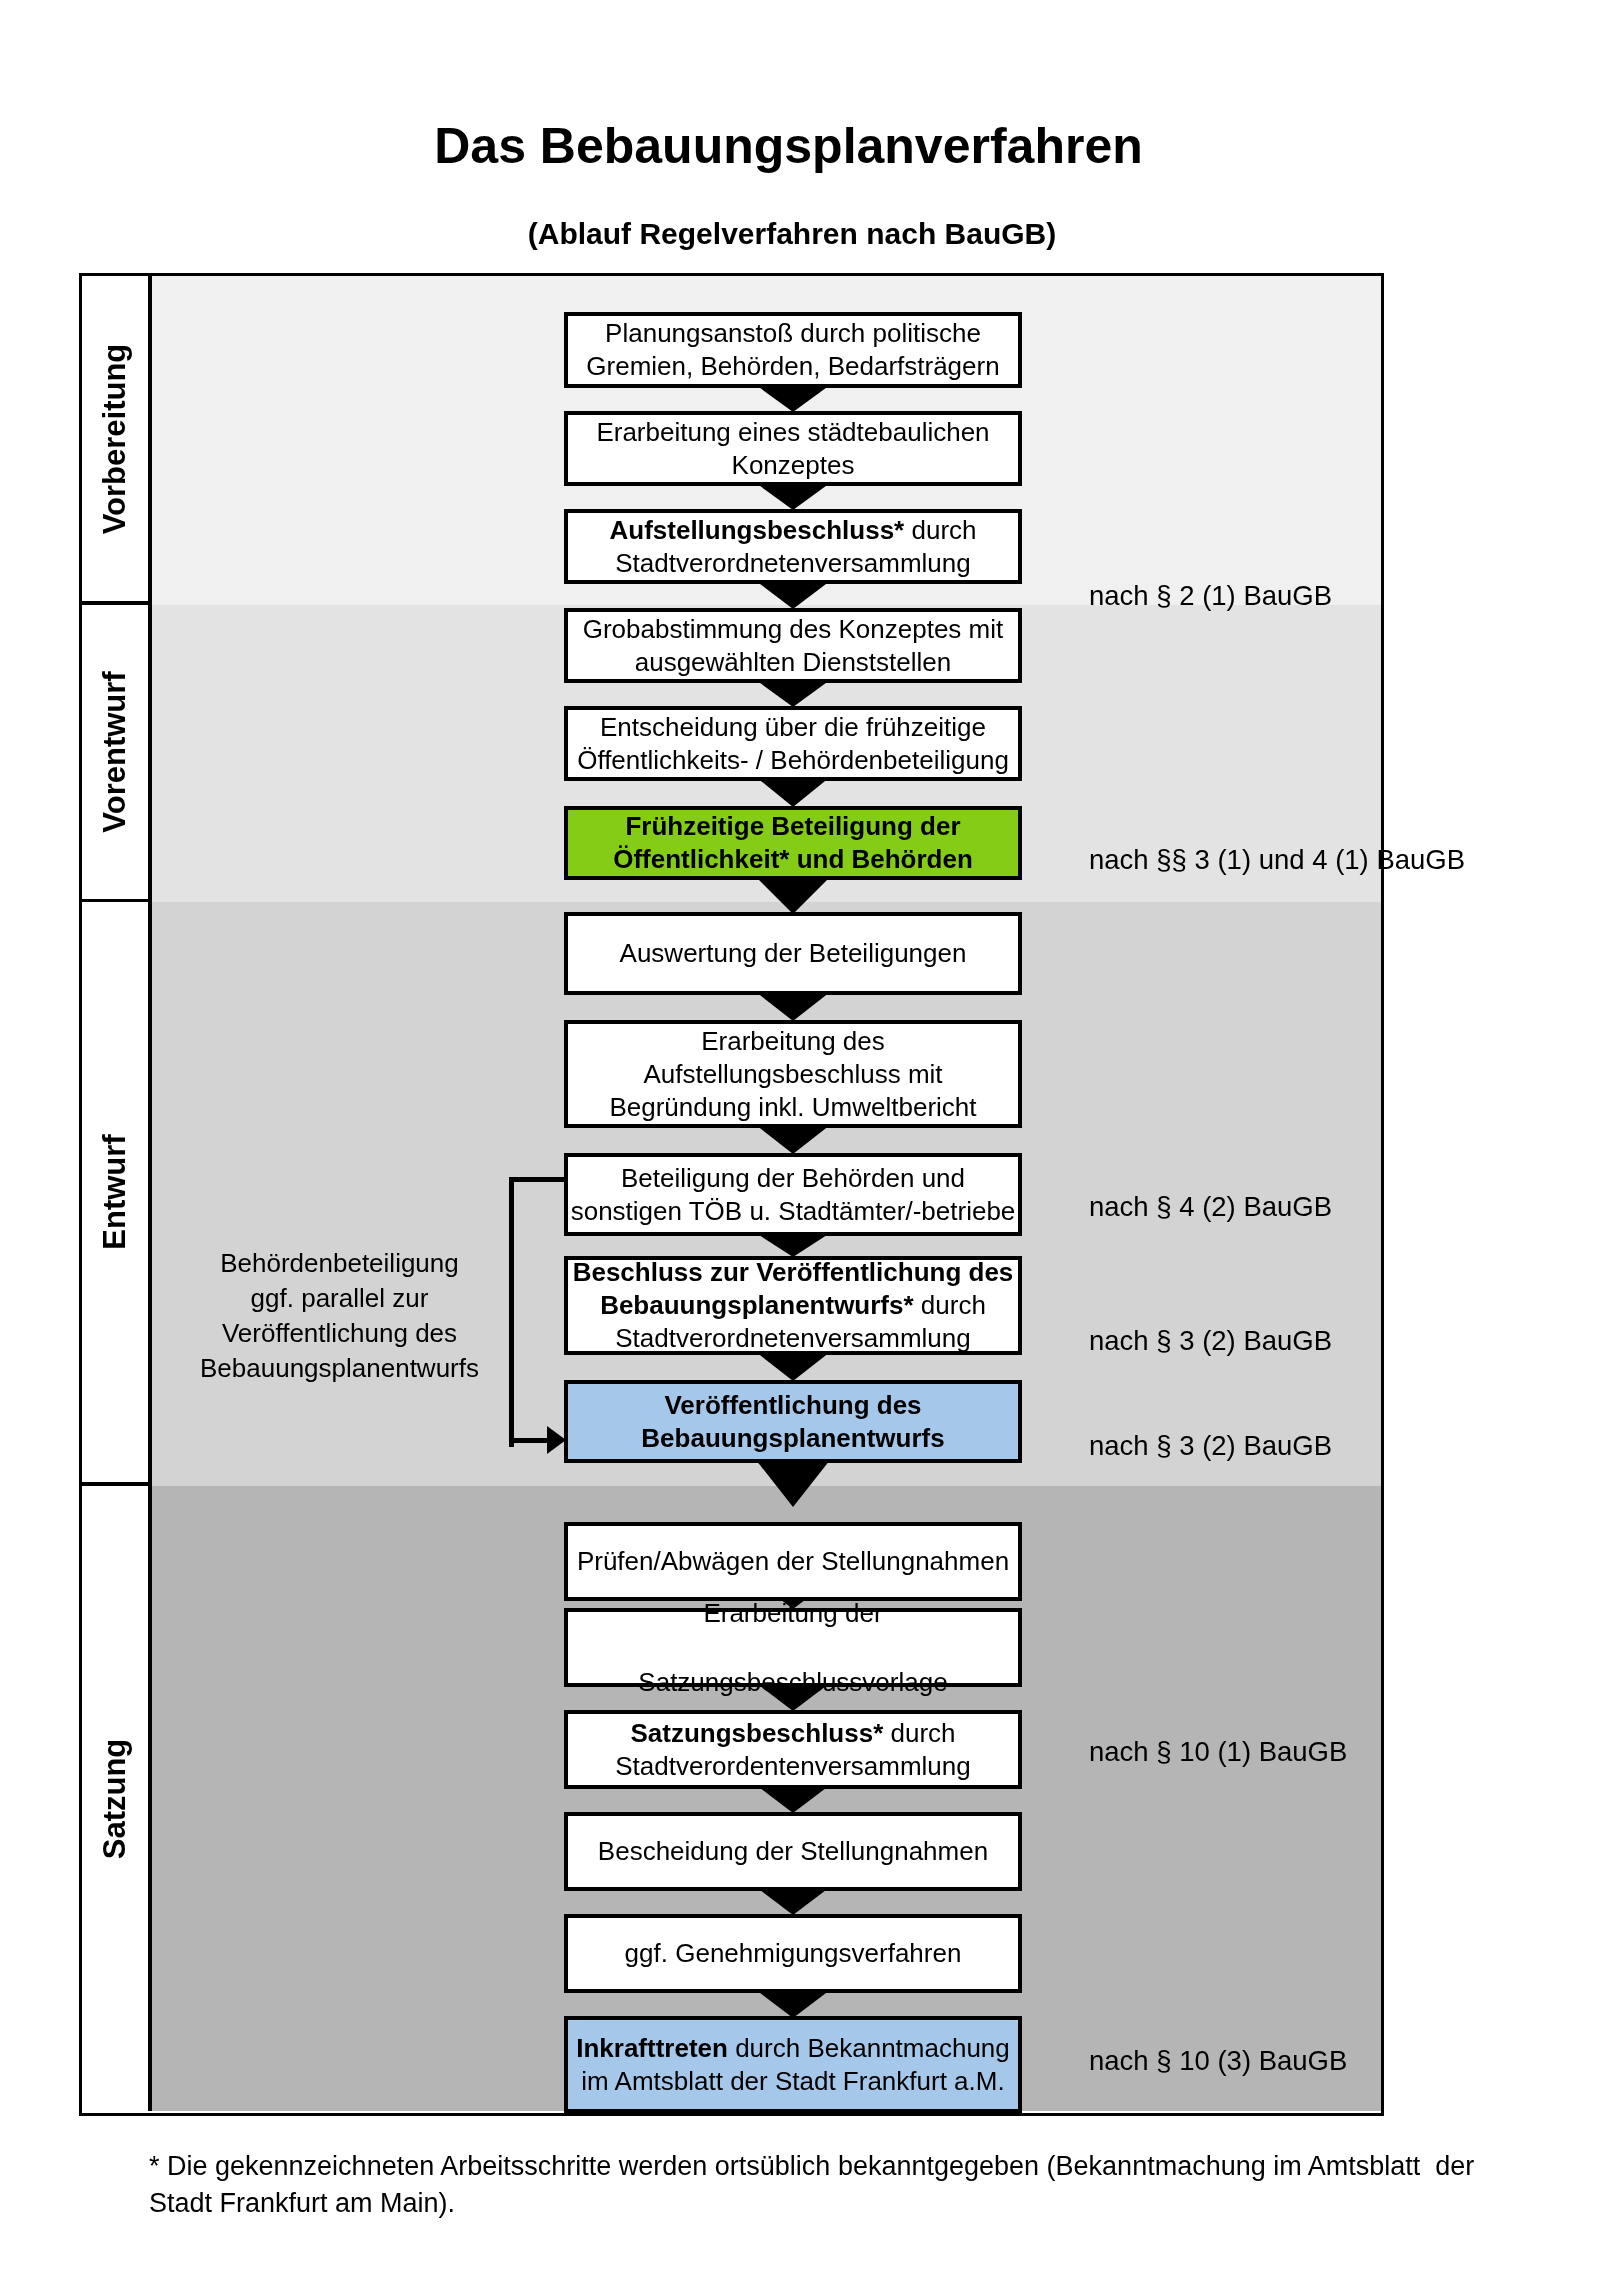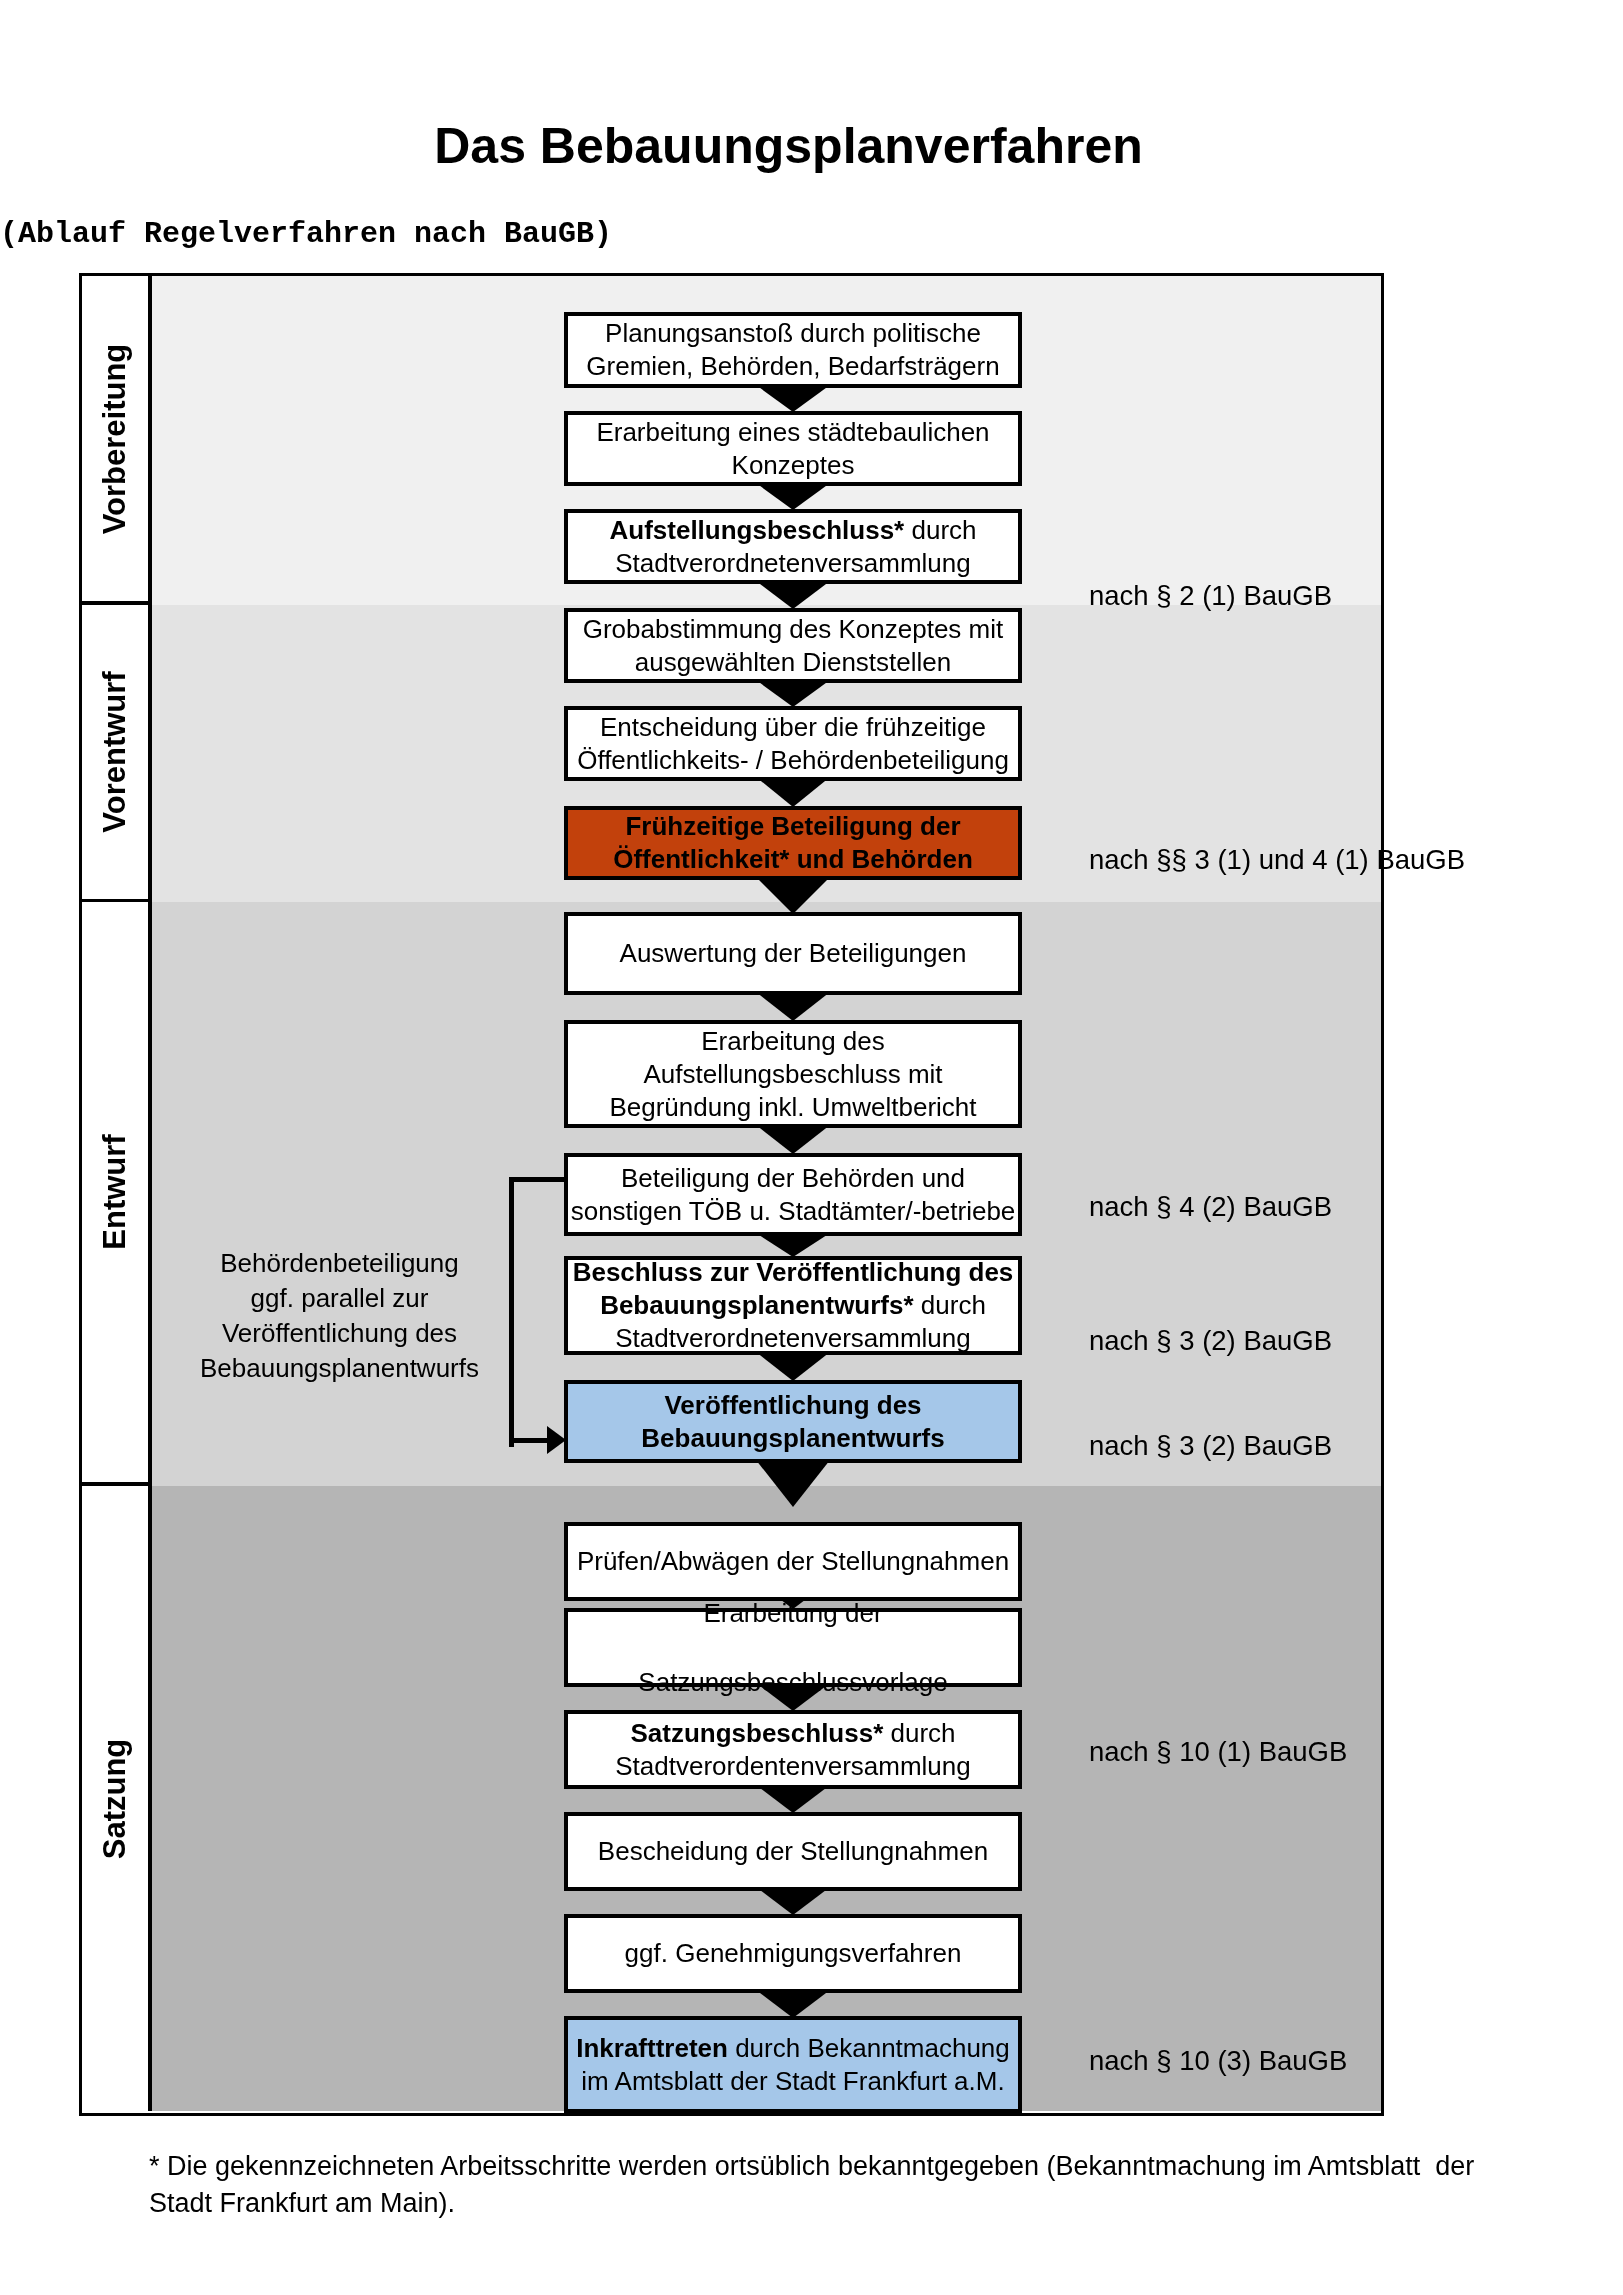--- a/index.html
+++ b/index.html
@@ -16,23 +16,23 @@
     position:absolute;
     left:0; top:117px; width:1577px;
     text-align:center;
     font-size:50px;
     font-weight:bold;
     letter-spacing:0px;
   }
   .subtitle{
     position:absolute;
     left:0; top:217px; width:1584px;
+    text-align:center;
     font-size:30px;
     font-weight:bold;
-    font-family:Liberation Mono, monospace;
   }
   .frame{
     position:absolute;
     left:79px; top:273px;
     width:1305px; height:1843px;
     border:3.9px solid #000;
     box-sizing:border-box;
   }
   .label-col-cell{
     position:absolute;
@@ -160,21 +160,21 @@
         <div class="box" style="top: 332px; height: 75px;">
           <div><span>Grobabstimmung des Konzeptes mit</span></div>
           <div><span>ausgewählten Dienststellen</span></div>
         </div>
         <div class="arrow-down" style="left: 674px; top: 404px; border-top: 27.5px solid rgb(0, 0, 0);"></div>
         <div class="box" style="top: 430px; height: 75px;">
           <div><span>Entscheidung über die frühzeitige</span></div>
           <div><span>Öffentlichkeits- / Behördenbeteiligung</span></div>
         </div>
         <div class="arrow-down" style="left: 674px; top: 501px; border-top: 30px solid rgb(0, 0, 0);"></div>
-        <div class="box" style="top: 530px; height: 74px; background: #c2410c;">
+        <div class="box" style="top: 530px; height: 74px; background: #84cc16;">
           <div><span class="bld">Frühzeitige Beteiligung der</span></div>
           <div><span class="bld">Öffentlichkeit* und Behörden</span></div>
         </div>
         <div class="arrow-down" style="left: 674px; top: 601px; border-top: 37px solid rgb(0, 0, 0);"></div>
         <div class="box" style="top: 636px; height: 83px;">
           <div><span>Auswertung der Beteiligungen</span></div>
         </div>
         <div class="arrow-down" style="left: 674px; top: 716px; border-top: 29.5px solid rgb(0, 0, 0);"></div>
         <div class="box" style="top: 744px; height: 108px;">
           <div><span>Erarbeitung des</span></div>

